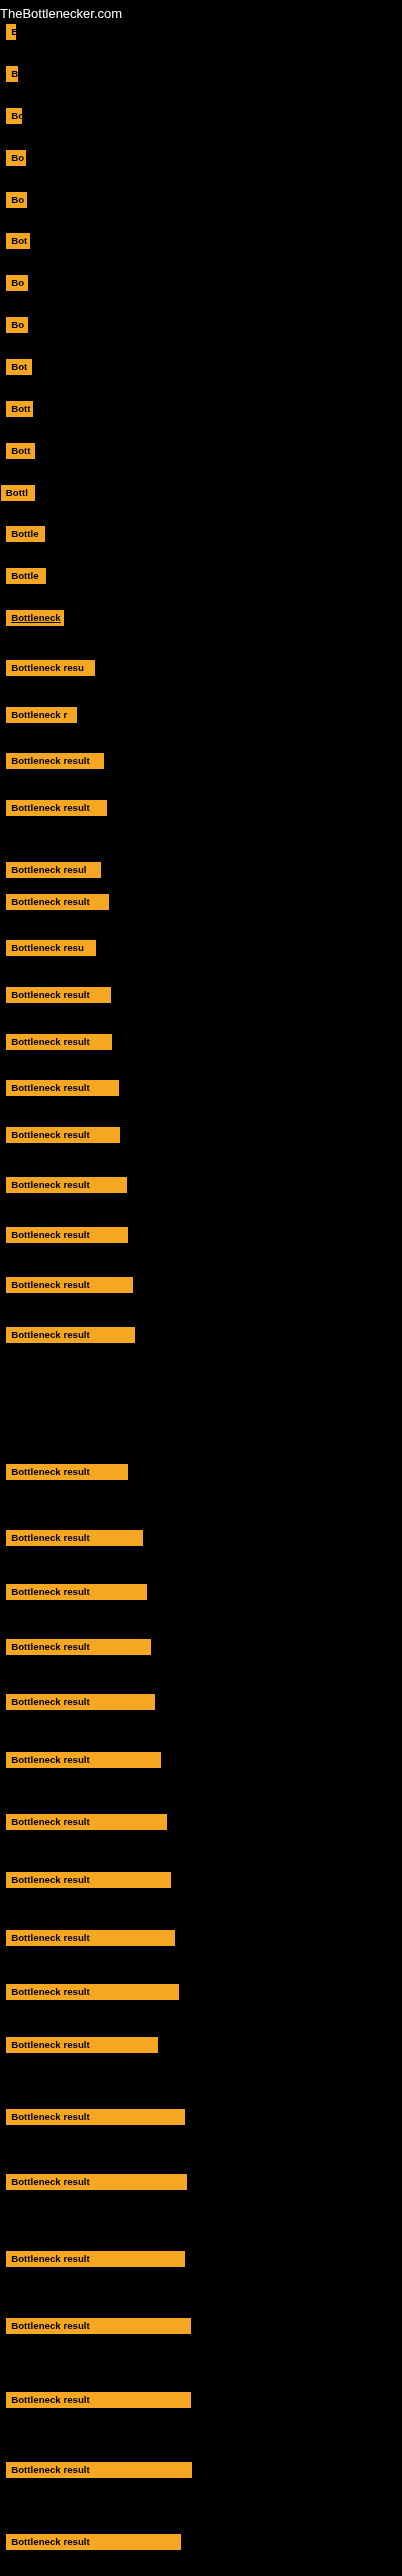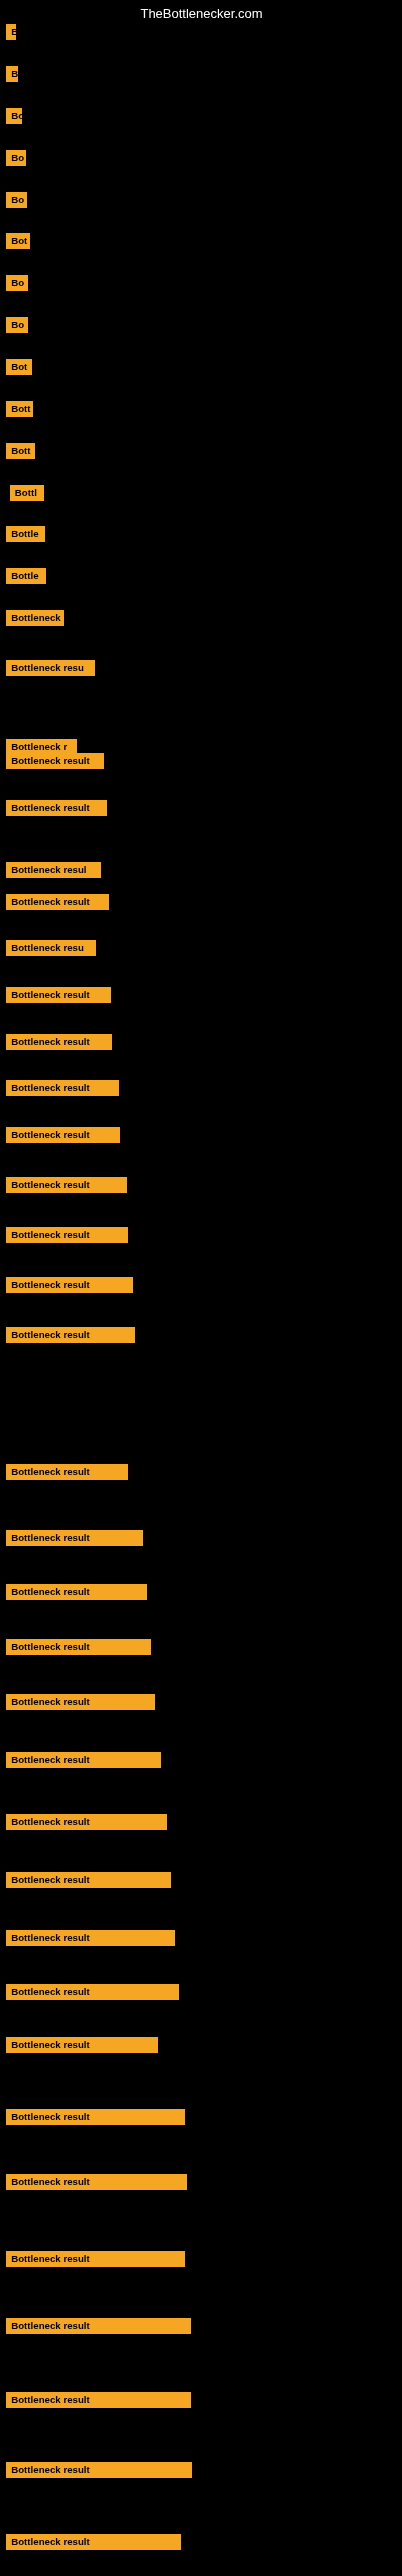--- a/index.html
+++ b/index.html
@@ -10,21 +10,20 @@
     body {
       background-color: #000000;
       width: 403px;
       min-height: 2576px;
       font-family: Arial, sans-serif;
       position: relative;
     }
     .site-title {
       color: #ffffff;
       font-size: 13px;
-      text-align: center;
       padding: 6.4px 0;
       font-weight: normal;
     }
     .result-badge {
       background-color: #f5a623;
       color: #000000;
       font-size: 9.7px;
       font-weight: bold;
       padding: 2.4px 4.8px;
       display: inline-block;
@@ -47,26 +46,26 @@
 <div style="position: absolute; top: 66px; left: 6.4px;"><span class="result-badge" style="max-width: 11.3px; width: 11.3px;">B</span></div>
 <div style="position: absolute; top: 108px; left: 6.4px;"><span class="result-badge" style="max-width: 16px; width: 16px;">Bo</span></div>
 <div style="position: absolute; top: 150px; left: 6.4px;"><span class="result-badge" style="max-width: 19.3px; width: 19.3px;">Bo</span></div>
 <div style="position: absolute; top: 192px; left: 6.4px;"><span class="result-badge" style="max-width: 21px; width: 21px;">Bo</span></div>
 <div style="position: absolute; top: 233px; left: 6.4px;"><span class="result-badge" style="max-width: 24px; width: 24px;">Bot</span></div>
 <div style="position: absolute; top: 275px; left: 6.4px;"><span class="result-badge" style="max-width: 22px; width: 22px;">Bo</span></div>
 <div style="position: absolute; top: 317px; left: 6.4px;"><span class="result-badge" style="max-width: 22px; width: 22px;">Bo</span></div>
 <div style="position: absolute; top: 359px; left: 6.4px;"><span class="result-badge" style="max-width: 26px; width: 26px;">Bot</span></div>
 <div style="position: absolute; top: 401px; left: 6.4px;"><span class="result-badge" style="max-width: 27px; width: 27px;">Bott</span></div>
 <div style="position: absolute; top: 443px; left: 6.4px;"><span class="result-badge" style="max-width: 29px; width: 29px;">Bott</span></div>
-<div style="position: absolute; top: 485px; left: 10px; text-decoration: underline;"><span class="result-badge" style="max-width: 34px; width: 34px;">Bottl</span></div>
+<div style="position: absolute; top: 485px; left: 1px; text-decoration: underline;"><span class="result-badge" style="max-width: 34px; width: 34px;">Bottl</span></div>
 <div style="position: absolute; top: 526px; left: 6.4px;"><span class="result-badge" style="max-width: 39px; width: 39px;">Bottle</span></div>
 <div style="position: absolute; top: 568px; left: 6.4px;"><span class="result-badge" style="max-width: 40px; width: 40px;">Bottle</span></div>
-<div style="position: absolute; top: 610px; left: 6.4px;"><span class="result-badge" style="max-width: 58px; width: 68px;">Bottleneck</span></div>
+<div style="position: absolute; top: 610px; left: 6.4px;"><span class="result-badge" style="max-width: 58px; width: 68px; text-decoration: underline;">Bottleneck</span></div>
 <div style="position: absolute; top: 660px; left: 6.4px;"><span class="result-badge" style="max-width: 89px; width: 89px;">Bottleneck resu</span></div>
-<div style="position: absolute; top: 707px; left: 6.4px; margin-top: 32px;"><span class="result-badge" style="max-width: 71px; width: 71px;">Bottleneck r</span></div>
+<div style="position: absolute; top: 707px; left: 6.4px;"><span class="result-badge" style="max-width: 71px; width: 71px;">Bottleneck r</span></div>
 <div style="position: absolute; top: 753px; left: 6.4px;"><span class="result-badge" style="max-width: 98px; width: 98px;">Bottleneck result</span></div>
 <div style="position: absolute; top: 800px; left: 6.4px;"><span class="result-badge" style="max-width: 101px; width: 101px;">Bottleneck result</span></div>
 <div style="position: absolute; top: 862px; left: 6.4px;"><span class="result-badge" style="max-width: 95px; width: 95px;">Bottleneck resul</span></div>
 <div style="position: absolute; top: 894px; left: 6.4px;"><span class="result-badge" style="max-width: 103px; width: 103px;">Bottleneck result</span></div>
 <div style="position: absolute; top: 940px; left: 6.4px;"><span class="result-badge" style="max-width: 90px; width: 90px;">Bottleneck resu</span></div>
 <div style="position: absolute; top: 987px; left: 6.4px;"><span class="result-badge" style="max-width: 105px; width: 105px;">Bottleneck result</span></div>
 <div style="position: absolute; top: 1034px; left: 6.4px;"><span class="result-badge" style="max-width: 106px; width: 106px;">Bottleneck result</span></div>
 <div style="position: absolute; top: 1080px; left: 6.4px;"><span class="result-badge" style="max-width: 113px; width: 113px;">Bottleneck result</span></div>
 <div style="position: absolute; top: 1127px; left: 6.4px;"><span class="result-badge" style="max-width: 114px; width: 114px;">Bottleneck result</span></div>
 <div style="position: absolute; top: 1177px; left: 6.4px;"><span class="result-badge" style="max-width: 121px; width: 121px;">Bottleneck result</span></div>

